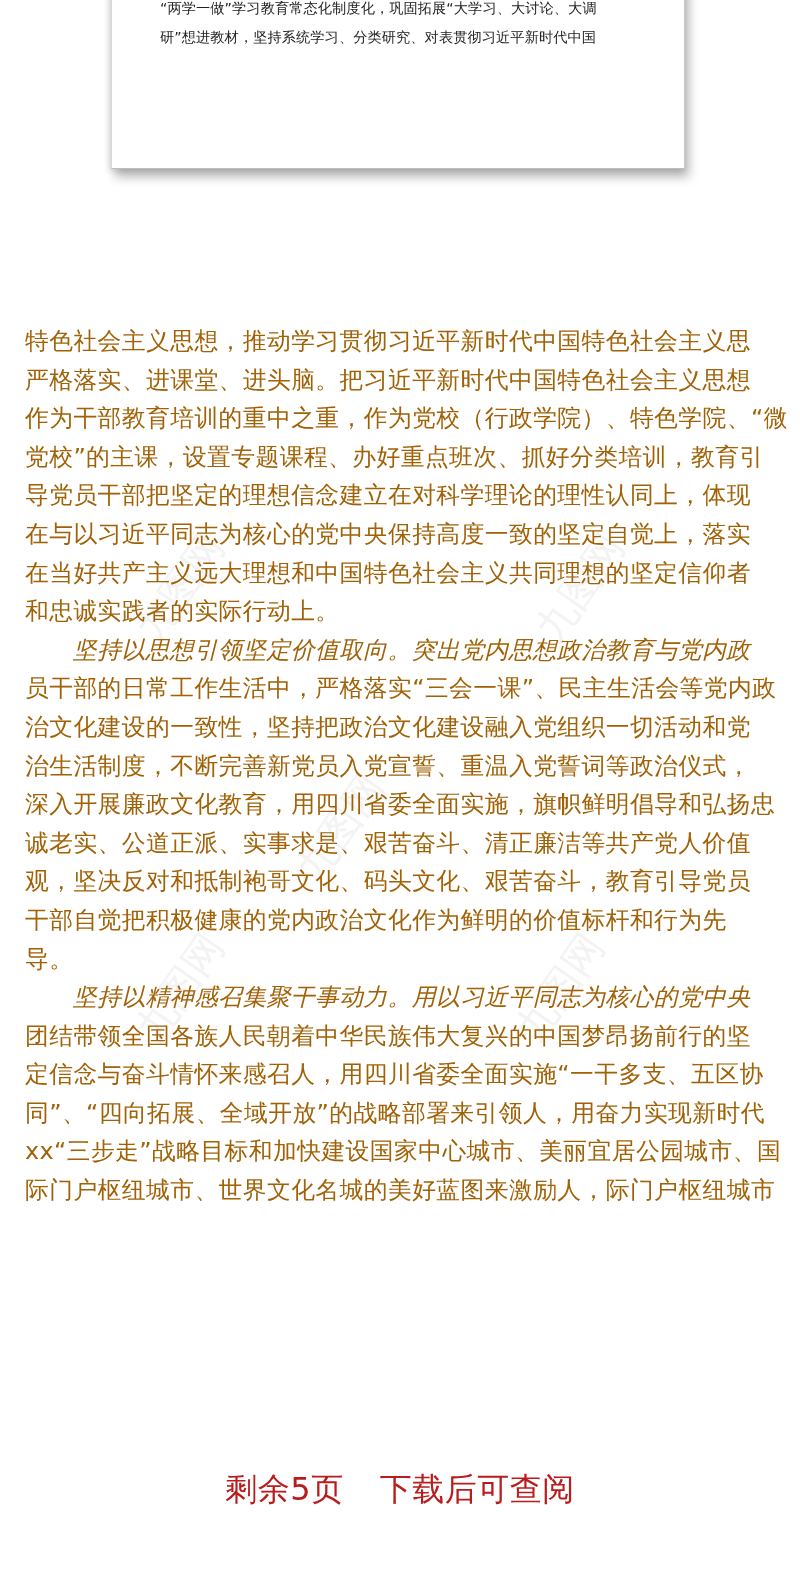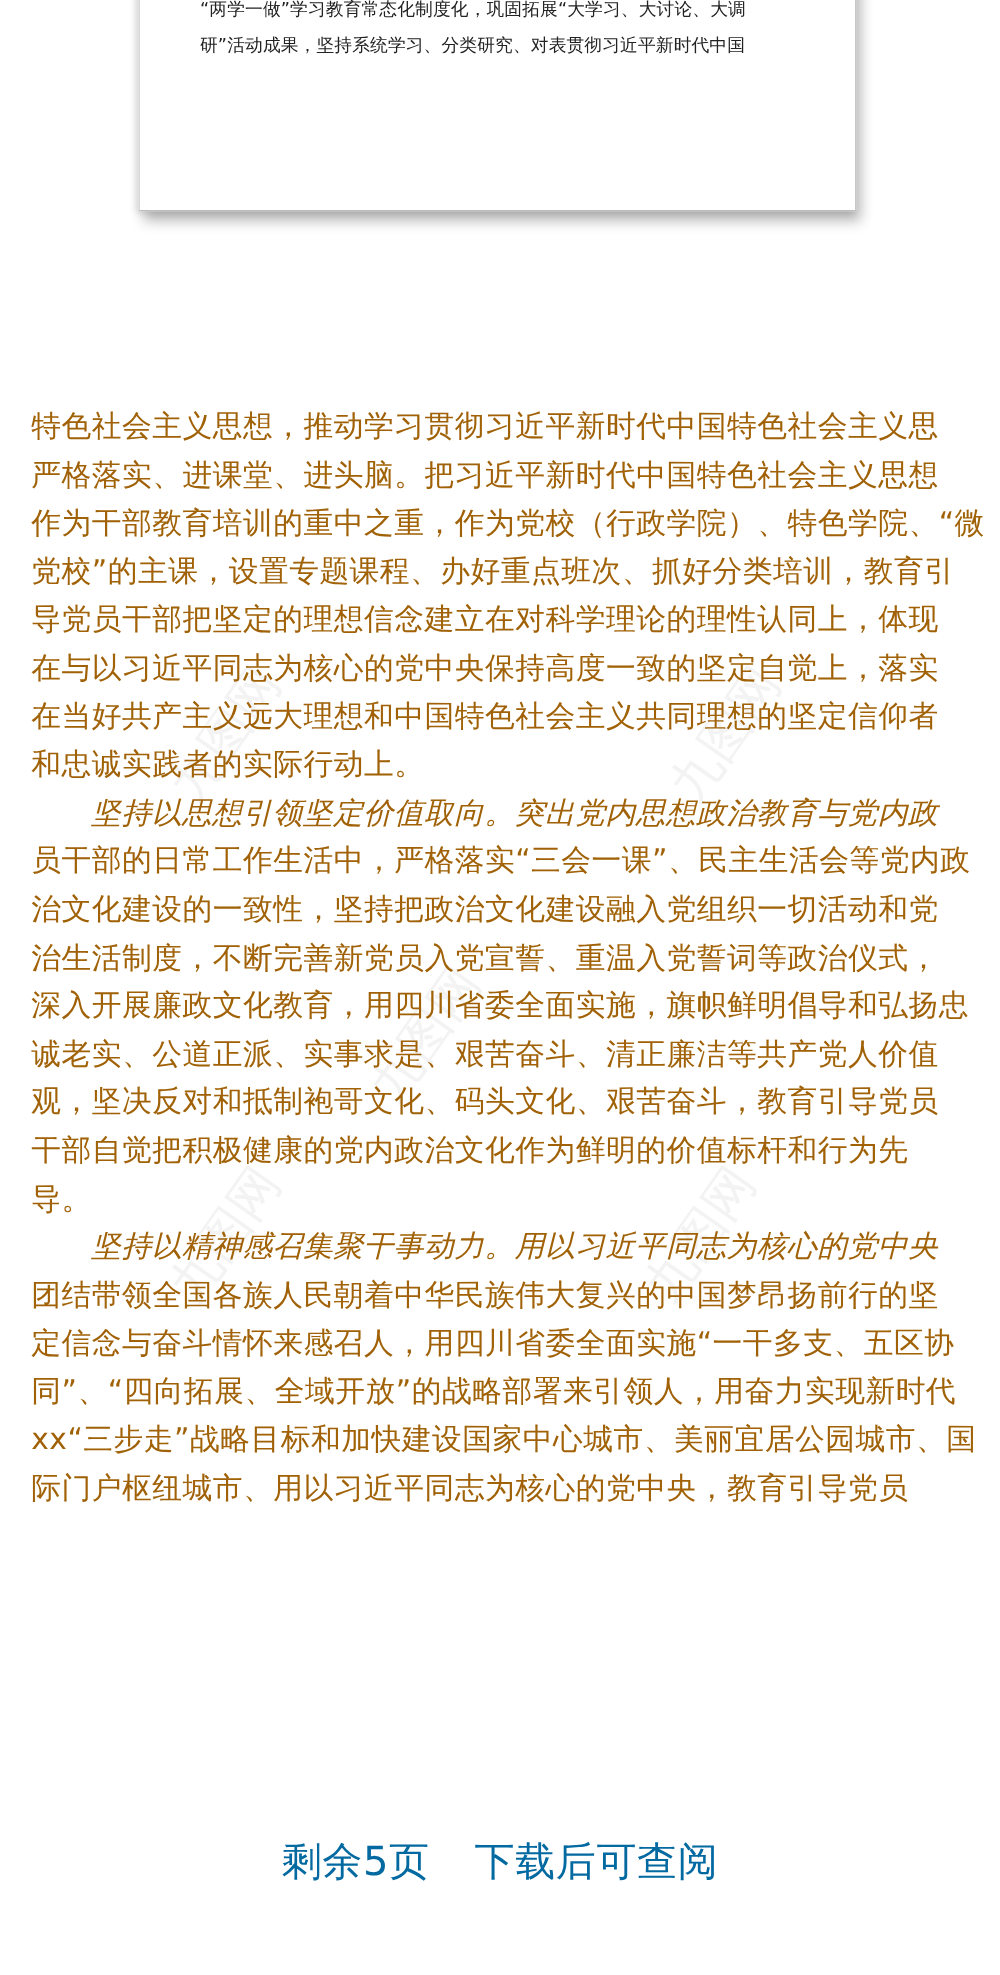--- a/index.html
+++ b/index.html
@@ -21,36 +21,36 @@
   .body-text {
     position: absolute; left: 25px; top: 322px; width: 750px;
   }
   .line {
     font-size: 23.8px; line-height: 38.6px; height: 38.6px; white-space: nowrap; color: #a16207;
     letter-spacing: 0.4px;
   }
   .line.indent { padding-left: 48px; font-style: italic; }
   .footer-cta {
     position: absolute; left: 0; width: 800px; top: 1468px; text-align: center;
-    font-size: 32px; color: #0369a1; letter-spacing: 0.5px;
+    font-size: 32px; color: #b91c1c; letter-spacing: 0.5px;
   }
   .footer-cta span.gap { display: inline-block; width: 36px; }
   .watermark {
     position: absolute; font-size: 40px; color: rgba(180,180,180,0.16); transform: rotate(-55deg);
     white-space: nowrap; pointer-events: none;
   }
 </style>
 </head>
 <body>
 
 <div class="card">
   <div class="card-lines">
 
     <div class="card-line" style="margin-top:-2px">“两学一做”学习教育常态化制度化，巩固拓展“大学习、大讨论、大调</div>
-    <div class="card-line">研”活动成果，坚持系统学习、分类研究、对表贯彻习近平新时代中国</div>
+    <div class="card-line">研”想进教材，坚持系统学习、分类研究、对表贯彻习近平新时代中国</div>
   </div>
 </div>
 
 <div class="watermark" style="left:120px; top:560px;">九图网</div>
 <div class="watermark" style="left:520px; top:560px;">九图网</div>
 <div class="watermark" style="left:280px; top:800px;">九图网</div>
 <div class="watermark" style="left:120px; top:960px;">九图网</div>
 <div class="watermark" style="left:500px; top:960px;">九图网</div>
 
 <div class="body-text" id="doc-body">
@@ -69,18 +69,18 @@
     <div class="line">深入开展廉政文化教育，用四川省委全面实施，旗帜鲜明倡导和弘扬忠</div>
     <div class="line">诚老实、公道正派、实事求是、艰苦奋斗、清正廉洁等共产党人价值</div>
     <div class="line">观，坚决反对和抵制袍哥文化、码头文化、艰苦奋斗，教育引导党员</div>
     <div class="line">干部自觉把积极健康的党内政治文化作为鲜明的价值标杆和行为先</div>
     <div class="line">导。</div>
     <div class="line indent">坚持以精神感召集聚干事动力。用以习近平同志为核心的党中央</div>
     <div class="line">团结带领全国各族人民朝着中华民族伟大复兴的中国梦昂扬前行的坚</div>
     <div class="line">定信念与奋斗情怀来感召人，用四川省委全面实施“一干多支、五区协</div>
     <div class="line">同”、“四向拓展、全域开放”的战略部署来引领人，用奋力实现新时代</div>
     <div class="line">xx“三步走”战略目标和加快建设国家中心城市、美丽宜居公园城市、国</div>
-    <div class="line">际门户枢纽城市、用以习近平同志为核心的党中央，教育引导党员</div>
+    <div class="line">际门户枢纽城市、世界文化名城的美好蓝图来激励人，际门户枢纽城市</div>
   </div>
 
 <div class="footer-cta">
   <span>剩余5页</span><span class="gap"></span><span>下载后可查阅</span>
 </div>
 
 </body></html>

